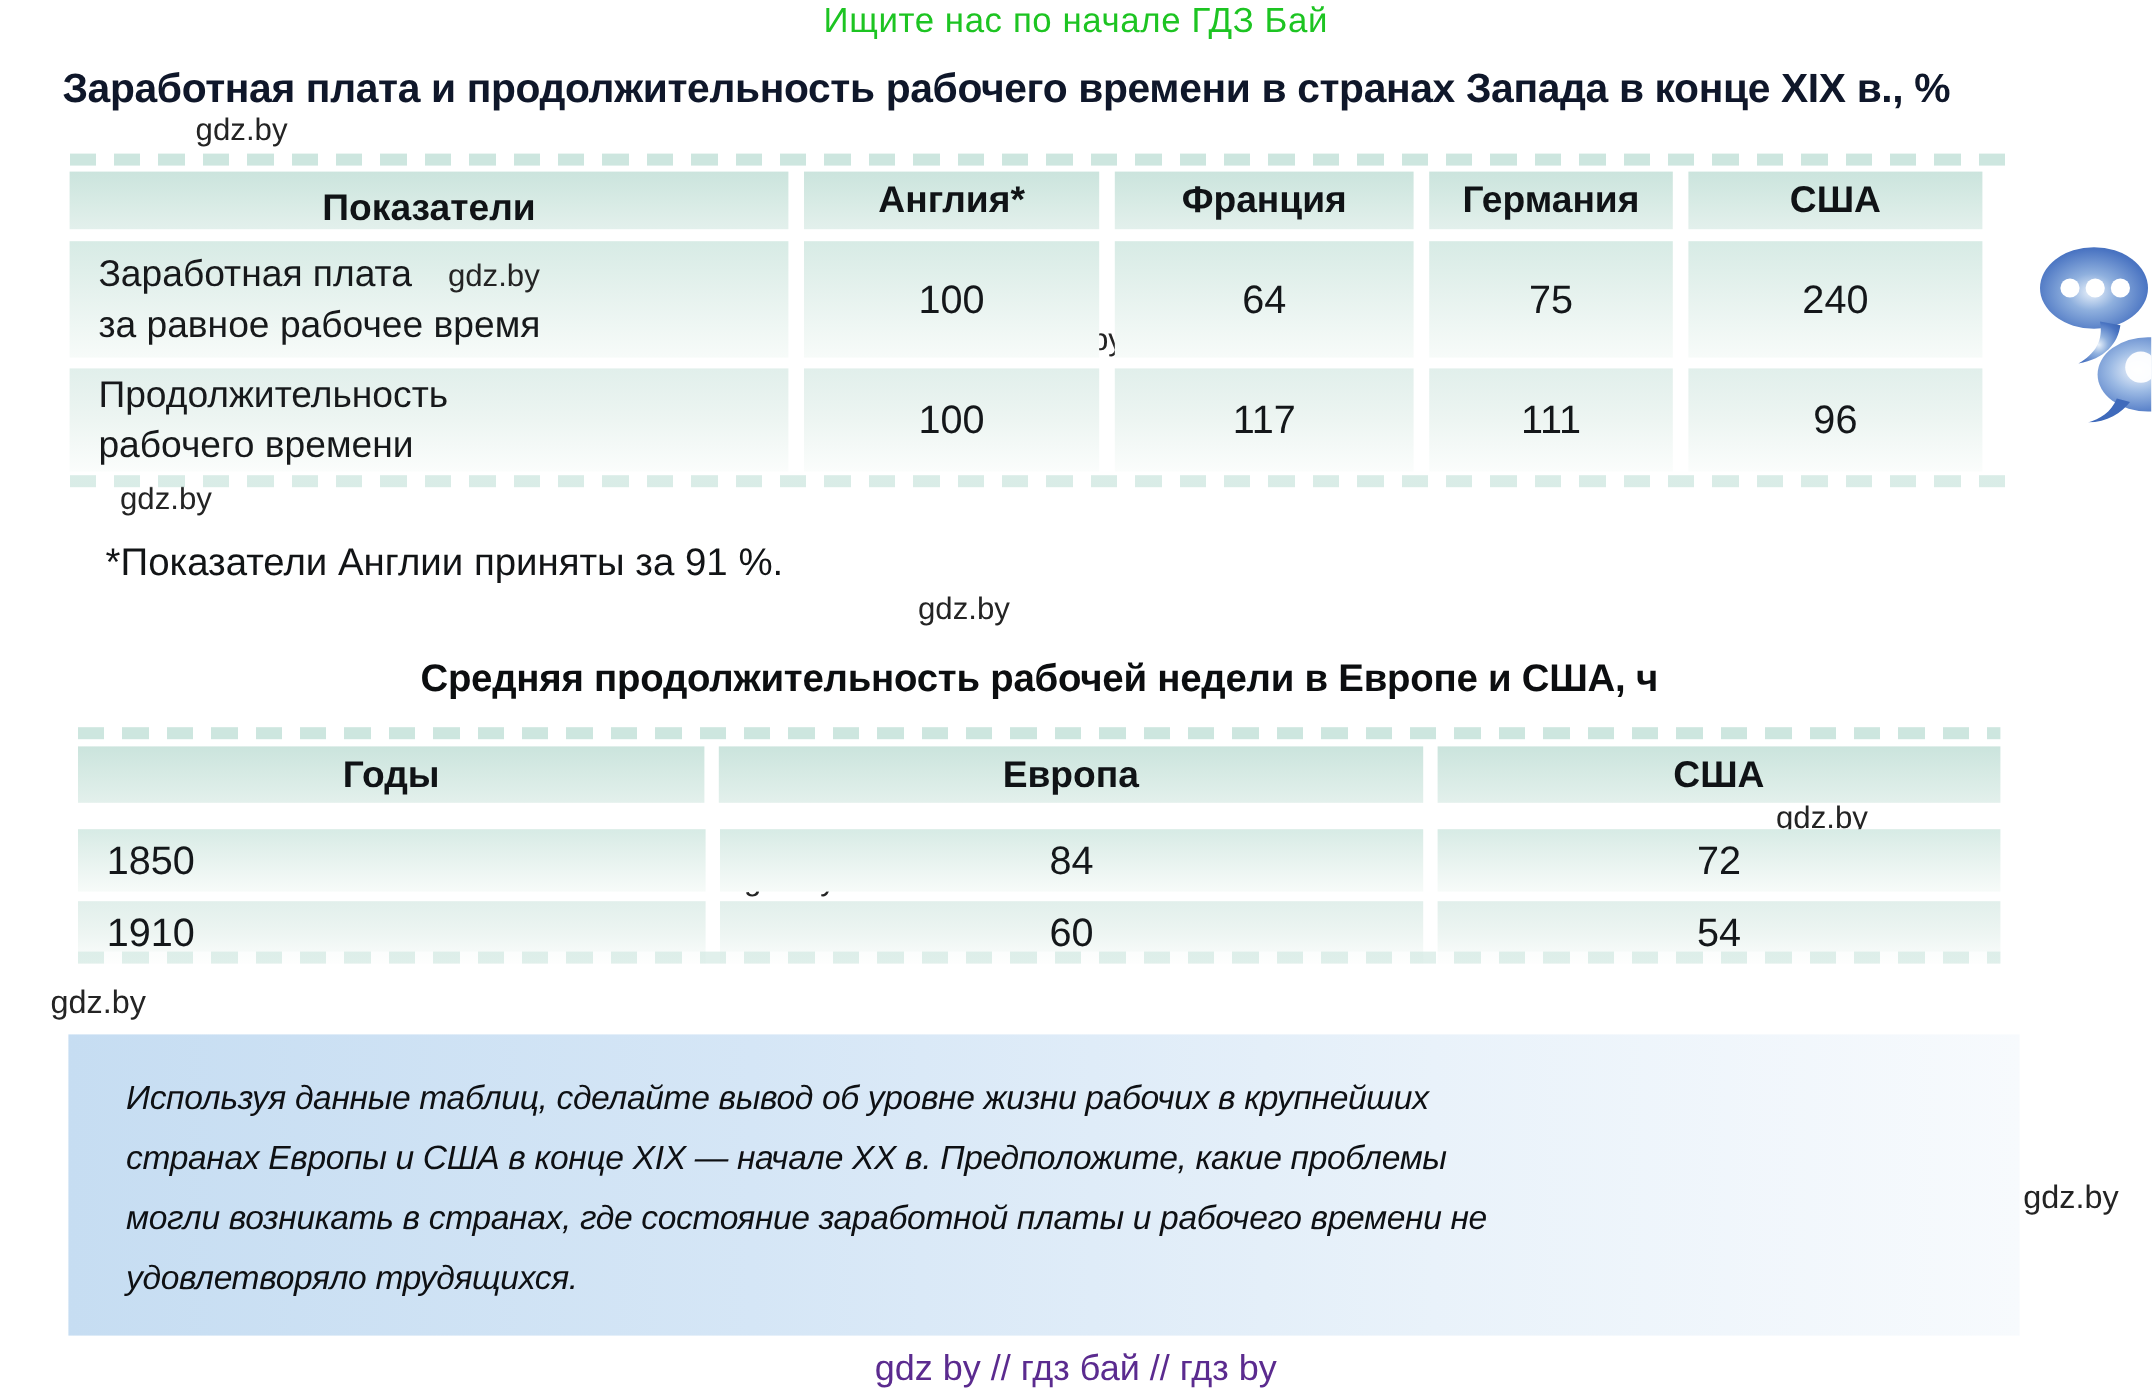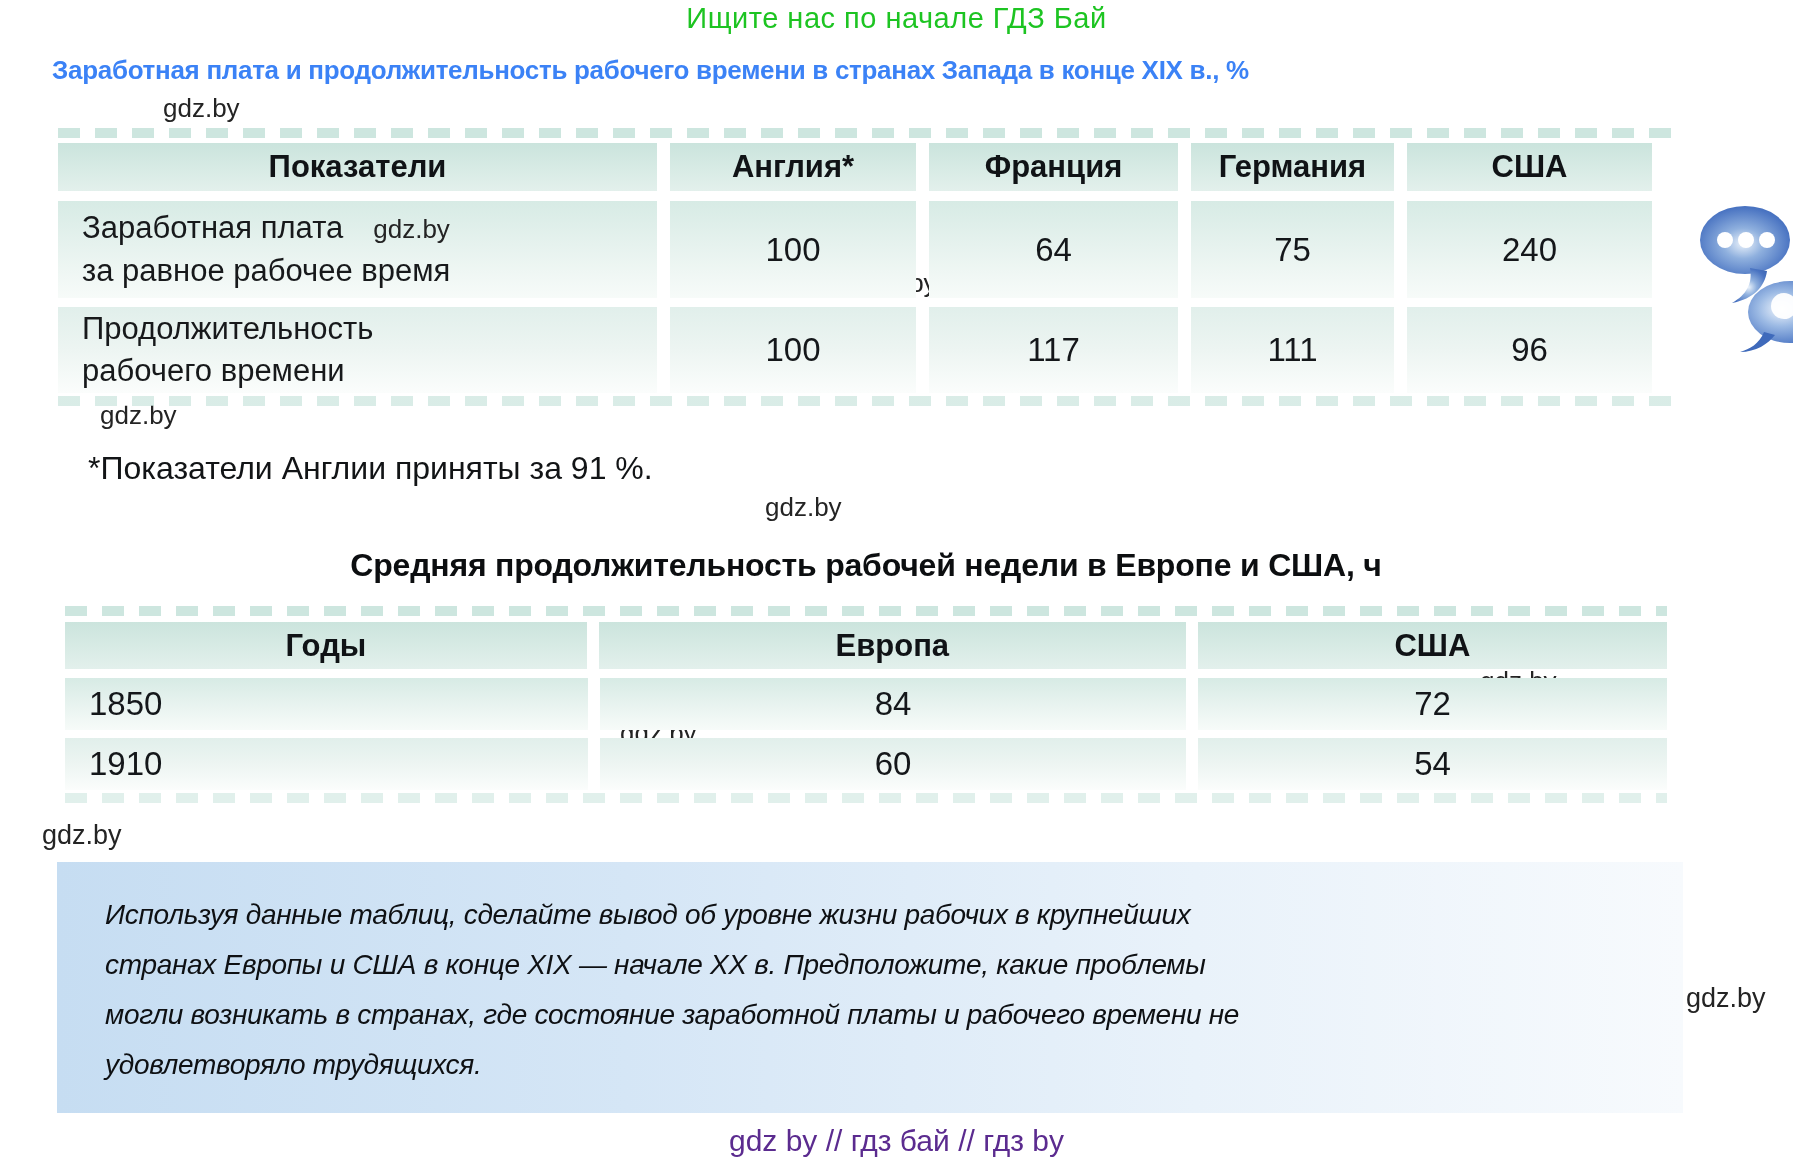--- a/index.html
+++ b/index.html
@@ -6,21 +6,21 @@
   .page {
     position:relative; width:1793px; height:1161px; background:#ffffff;
     overflow:hidden; font-family:"Liberation Sans", sans-serif; color:#151515;
   }
   .promo {
     position:absolute; top:2px; left:0; width:100%; text-align:center;
     font-size:29px; color:#1dc422; letter-spacing:0.5px;
   }
   .title1 {
     position:absolute; top:55px; left:52px; width:1700px;
-    font-size:26px; font-weight:bold; color:#3b82f6; white-space:nowrap; letter-spacing:-0.3px;
+    font-size:34px; font-weight:bold; color:#0f172a; white-space:nowrap; letter-spacing:-0.3px;
   }
   .title2 {
     position:absolute; top:547px; left:58px; width:1616px; text-align:center;
     font-size:32px; font-weight:bold; color:#0c0e10; letter-spacing:-0.2px;
   }
   .wm { position:absolute; font-size:26px; color:#242424; white-space:nowrap; }
   .wm.small { font-size:22px; }
   .wm.inline-wm { position:static; font-size:26px; margin-left:30px; }
 
   
@@ -86,21 +86,21 @@
   <div class="wm" style="left:42px; top:820px; font-size:27px;">gdz.by</div>
   <div class="wm small" style="left:884px; top:872px;">gdz.by</div>
   <div class="wm" style="left:1686px; top:983px; font-size:27px;">gdz.by</div>
   <div class="wm" style="left:788px; top:1052px;">gdz.by</div>
 
   <div class="strip" style="left:58px; top:128px; width:1616px;"></div>
 
   <div class="tbl" style="left:58px; top:143px; width:1616px;">
 
     <div class="trow">
-      <div class="cell center head-bg t1c0 t1gap" style="height:48px;">
+      <div class="cell center head-bg t1c0 t1gap" style="height:48px;align-items:flex-end;">
           <span class="hlabel">Показатели</span>
         </div>
       <div class="cell center head-bg t1c1 t1gap" style="height:48px;">
           <span class="hlabel">Англия*</span>
         </div>
       <div class="cell center head-bg t1c2 t1gap" style="height:48px;">
           <span class="hlabel">Франция</span>
         </div>
       <div class="cell center head-bg t1c3 t1gap" style="height:48px;">
           <span class="hlabel">Германия</span>
@@ -168,21 +168,21 @@
           <span class="hlabel">Годы</span>
         </div>
       <div class="cell center head-bg t2c1 t2gap" style="height:47px;">
           <span class="hlabel">Европа</span>
         </div>
       <div class="cell center head-bg t2c2" style="height:47px;">
           <span class="hlabel">США</span>
         </div>
     </div>
 
-    <div class="trow" style="margin-top:9px;">
+    <div class="trow" style="margin-top:22px;">
       <div class="cell left data-bg t2c0 t2gap" style="height:52px;">
           <span class="num">1850</span>
         </div>
       <div class="cell center data-bg t2c1 t2gap" style="height:52px;">
           <span class="num">84</span>
         </div>
       <div class="cell center data-bg t2c2" style="height:52px;">
           <span class="num">72</span>
         </div>
     </div>

